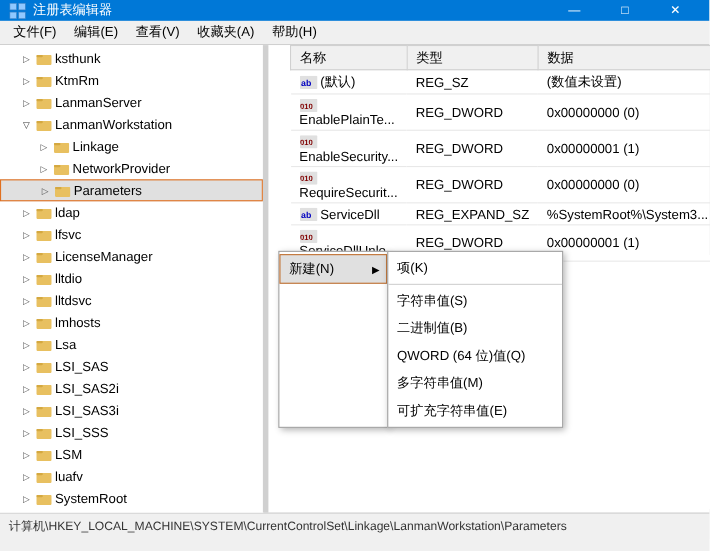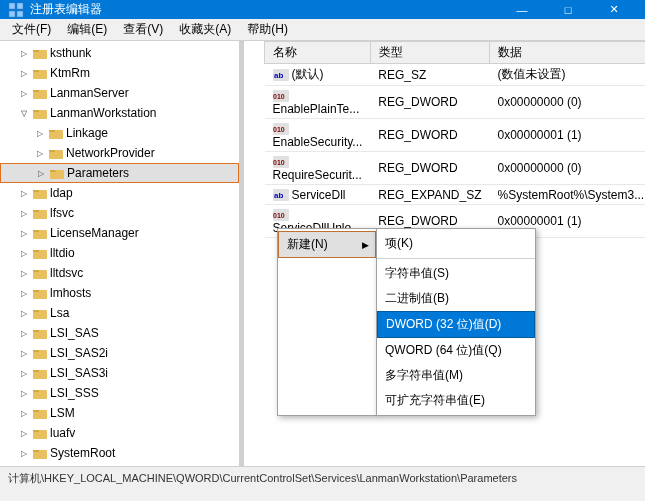--- a/index.html
+++ b/index.html
@@ -556,47 +556,44 @@
                 <td>REG_DWORD</td>
                 <td>0x00000001 (1)</td>
               </tr>
             </tbody>
         </table>
       </div>
     </div>
   </div>
 
   <div class="status-bar">
-    <span>计算机\HKEY_LOCAL_MACHINE\QWORD\CurrentControlSet\Services\LanmanWorkstation\Parameters</span>
+    <span>计算机\HKEY_LOCAL_MACHINE\SYSTEM\CurrentControlSet\Linkage\LanmanWorkstation\Parameters</span>
   </div>
 
   <div class="context-menu-overlay">
-    <div class="new-menu-container" style="top:228px; left:253px; display:flex;margin-left:24px;">
+    <div class="new-menu-container" style="top:228px; left:253px; display:flex;">
 
       <div class="context-menu" style="min-width:100px;">
         <div class="ctx-item active-new" style="background:#e0e0e0; border: 1px solid #c07030; display:flex; align-items:center; justify-content:space-between; padding: 4px 6px 4px 8px;">
           <span>新建(N)</span>
           <span style="font-size:9px; margin-left:8px;">▶</span>
         </div>
       </div>
 
       <div class="context-menu submenu" style="min-width:160px;">
         <div class="ctx-item">
           <span>项(K)</span>
         </div>
         <div class="ctx-separator"></div>
         <div class="ctx-item">
           <span>字符串值(S)</span>
         </div>
         <div class="ctx-item">
           <span>二进制值(B)</span>
         </div>
-        <div class="ctx-item dword-highlighted" style="background:#0078d7; color:white; border:1px solid #005a9e;">
-          <span>DWORD (32 位)值(D)</span>
-        </div>
         <div class="ctx-item">
           <span>QWORD (64 位)值(Q)</span>
         </div>
         <div class="ctx-item">
           <span>多字符串值(M)</span>
         </div>
         <div class="ctx-item">
           <span>可扩充字符串值(E)</span>
         </div>
       </div>

